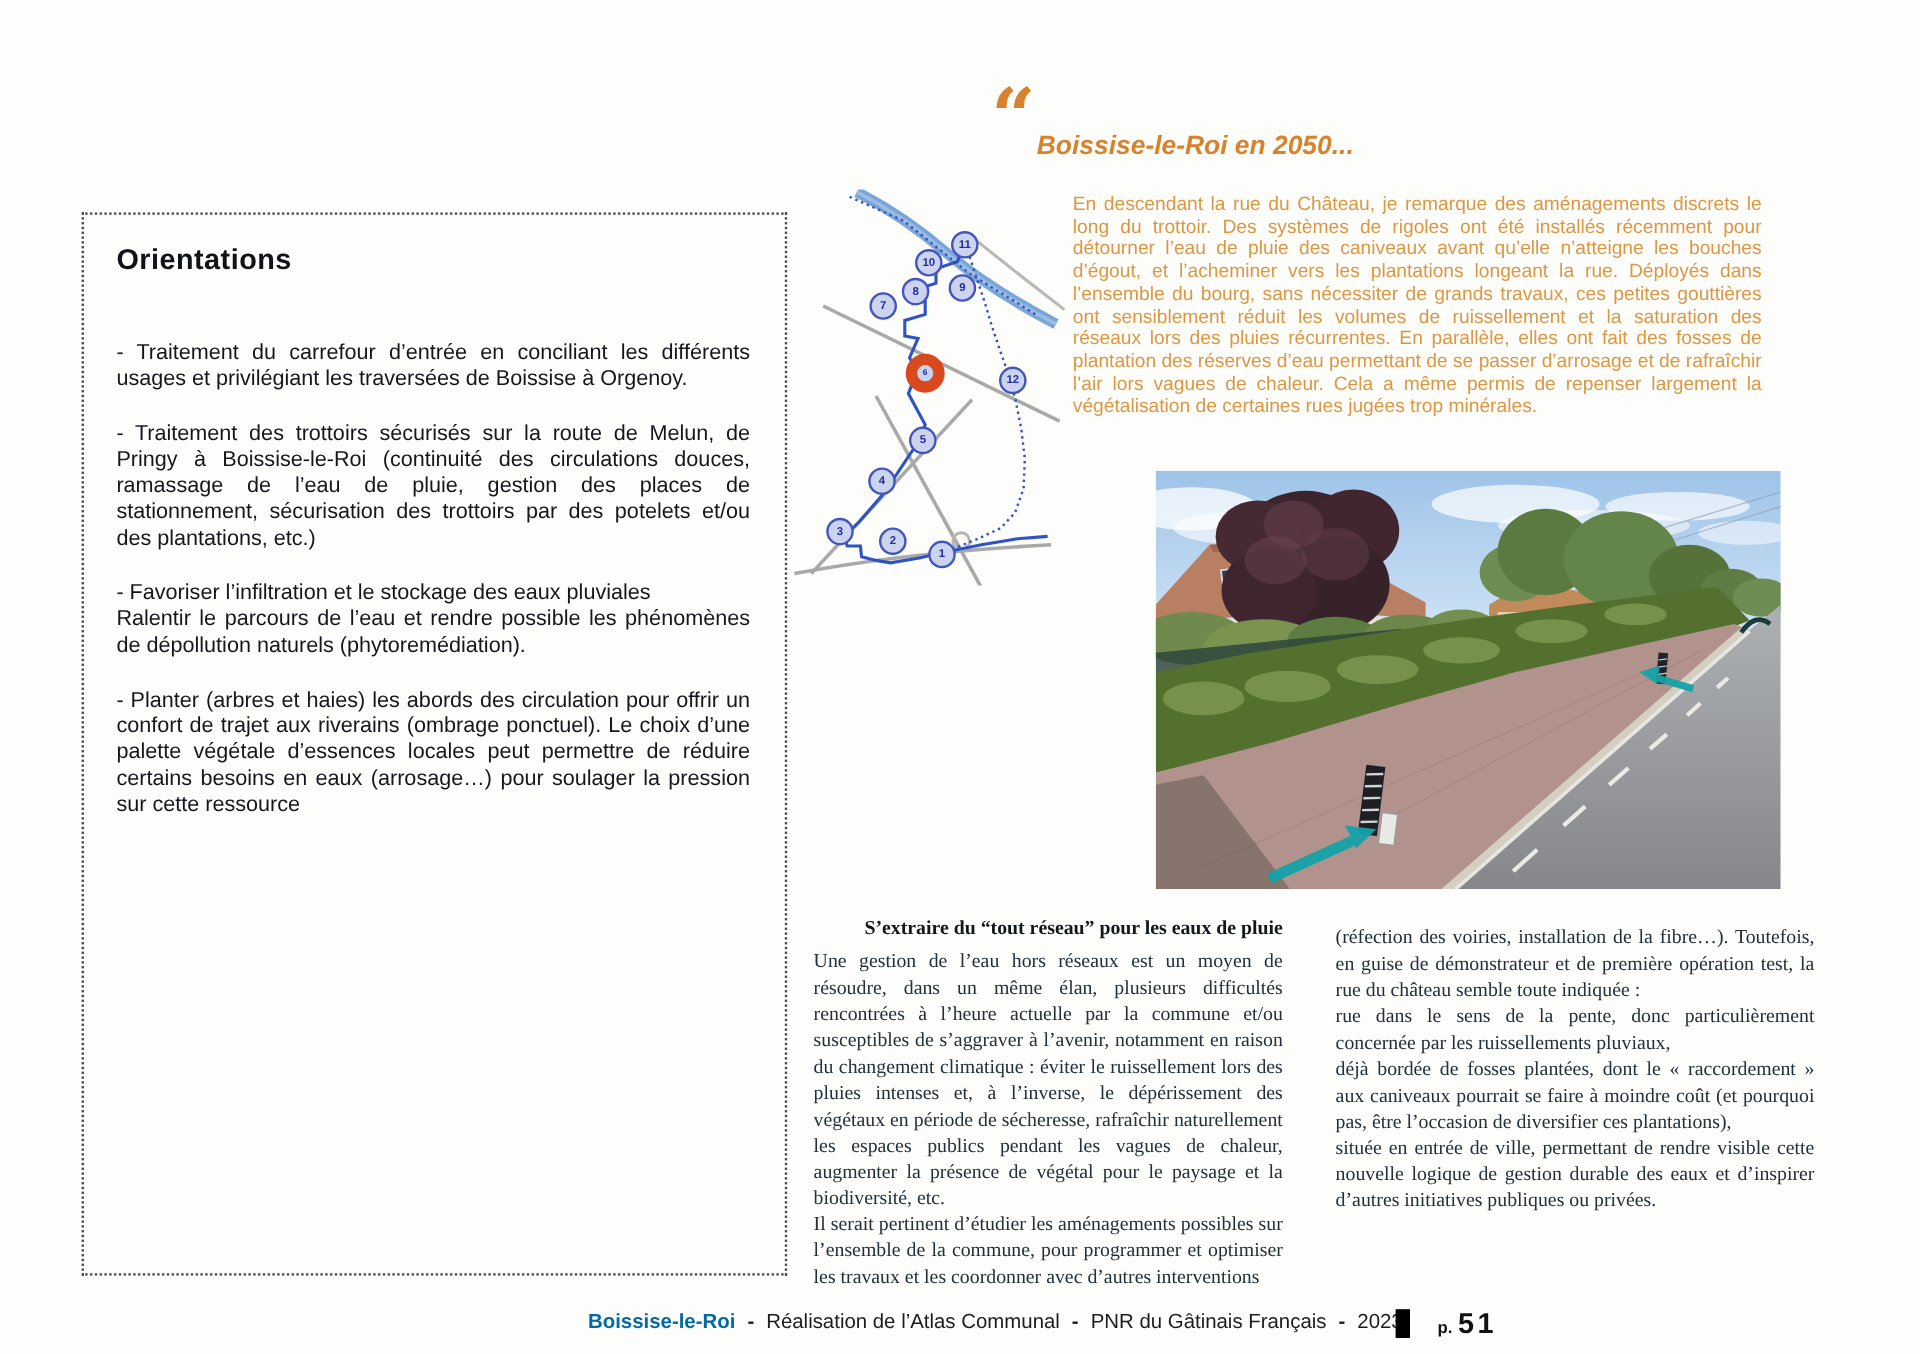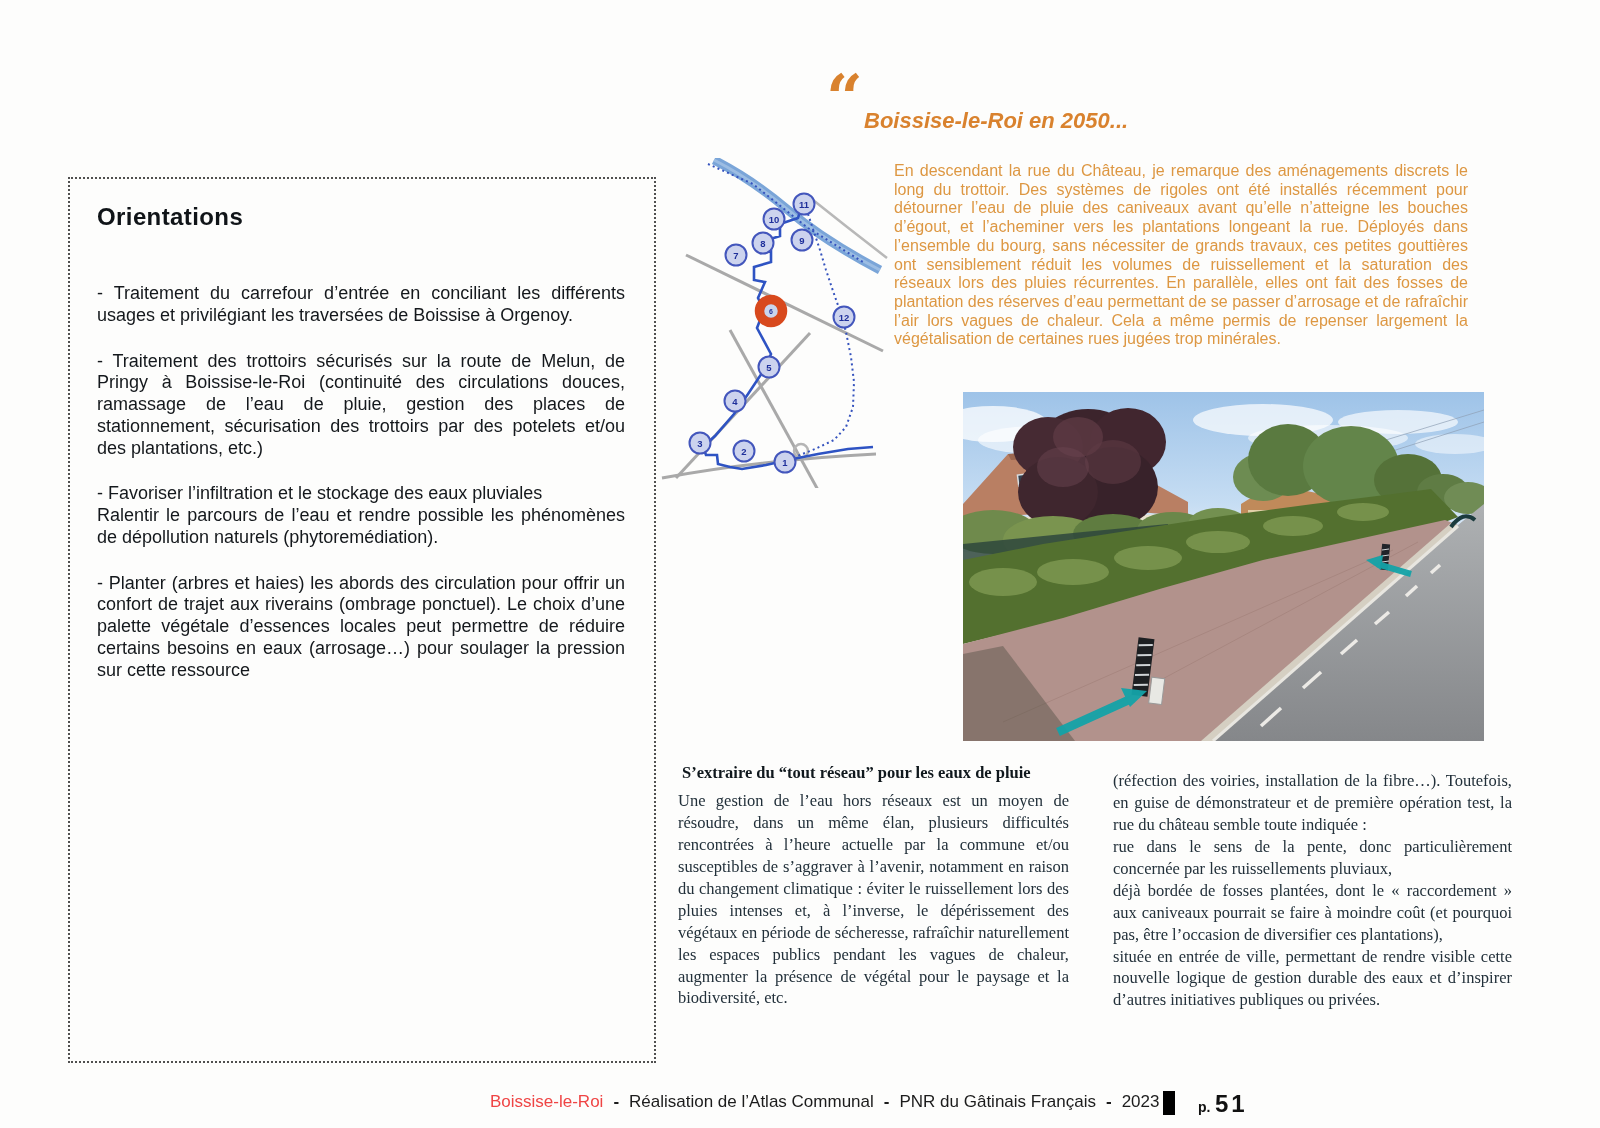--- a/index.html
+++ b/index.html
@@ -41,27 +41,27 @@
     position:absolute;left:894px;top:162px;width:574px;margin:0;
     font-size:16px;color:#dd9742;line-height:1.17;
     text-align:justify;
   }
   
   .photo{position:absolute;left:963px;top:392px;width:521px;height:349px;overflow:hidden;}
   
   .col{font-family:"Liberation Serif",serif;color:#22303a;position:absolute;}
   .col-left{left:678px;top:763px;width:391px;}
   .col-left h2{
-    margin:0 0 7px 4px;font-size:16.5px;font-weight:bold;color:#10181d;white-space:nowrap;
+    margin:0 0 7px 16px;font-size:16.5px;font-weight:bold;color:#10181d;white-space:nowrap;text-align:right;
   }
   .col p{margin:0;font-size:16.5px;line-height:1.33;text-align:justify;}
   .col-right{left:1113px;top:770px;width:399px;}
   
   .footer-line{position:absolute;left:490px;top:1092px;font-size:17px;color:#1c1c1c;}
-  .footer-line .commune{font-weight:normal;color:#ef4444;}
+  .footer-line .commune{font-weight:bold;color:#0369a1;}
   .footer-line .sep{margin:0 10px;font-weight:bold;}
   .footer-bar{position:absolute;left:1163px;top:1091px;width:12px;height:24px;background:#000;}
   .footer-page{position:absolute;left:1198px;top:1090px;color:#111;}
   .footer-page .plabel{font-size:14px;font-weight:bold;}
   .footer-page .pnum{font-size:24px;font-weight:bold;letter-spacing:3px;}
 </style>
 </head>
 <body>
 
 <div>
@@ -284,20 +284,21 @@
         <path d="M448,182 L414,172" stroke="#14a3a8" stroke-width="6" fill="none"></path>
         <polygon points="403,168 420,163 418,178"></polygon>
       </g>
       <path d="M488,135 Q500,118 512,128" stroke="#1b3b3e" stroke-width="4" fill="none"></path>
     </svg>
   </div>
 
   <div class="col col-left">
     <h2>S’extraire du “tout réseau” pour les eaux de pluie</h2>
     <p>Une gestion de l’eau hors réseaux est un moyen de résoudre, dans un même élan, plusieurs difficultés rencontrées à l’heure actuelle par la commune et/ou susceptibles de s’aggraver à l’avenir, notamment en raison du changement climatique : éviter le ruissellement lors des pluies intenses et, à l’inverse, le dépérissement des végétaux en période de sécheresse, rafraîchir naturellement les espaces publics pendant les vagues de chaleur, augmenter la présence de végétal pour le paysage et la biodiversité, etc.</p>
+    <p>Il serait pertinent d’étudier les aménagements possibles sur l’ensemble de la commune, pour programmer et optimiser les travaux et les coordonner avec d’autres interventions</p>
   </div>
 
   <div class="col col-right">
     <p>(réfection des voiries, installation de la fibre…). Toutefois, en guise de démonstrateur et de première opération test, la rue du château semble toute indiquée :</p>
     <p>rue dans le sens de la pente, donc particulièrement concernée par les ruissellements pluviaux,</p>
     <p>déjà bordée de fosses plantées, dont le « raccordement » aux caniveaux pourrait se faire à moindre coût (et pourquoi pas, être l’occasion de diversifier ces plantations),</p>
     <p>située en entrée de ville, permettant de rendre visible cette nouvelle logique de gestion durable des eaux et d’inspirer d’autres initiatives publiques ou privées.</p>
   </div>
 
   <div class="footer-line">

